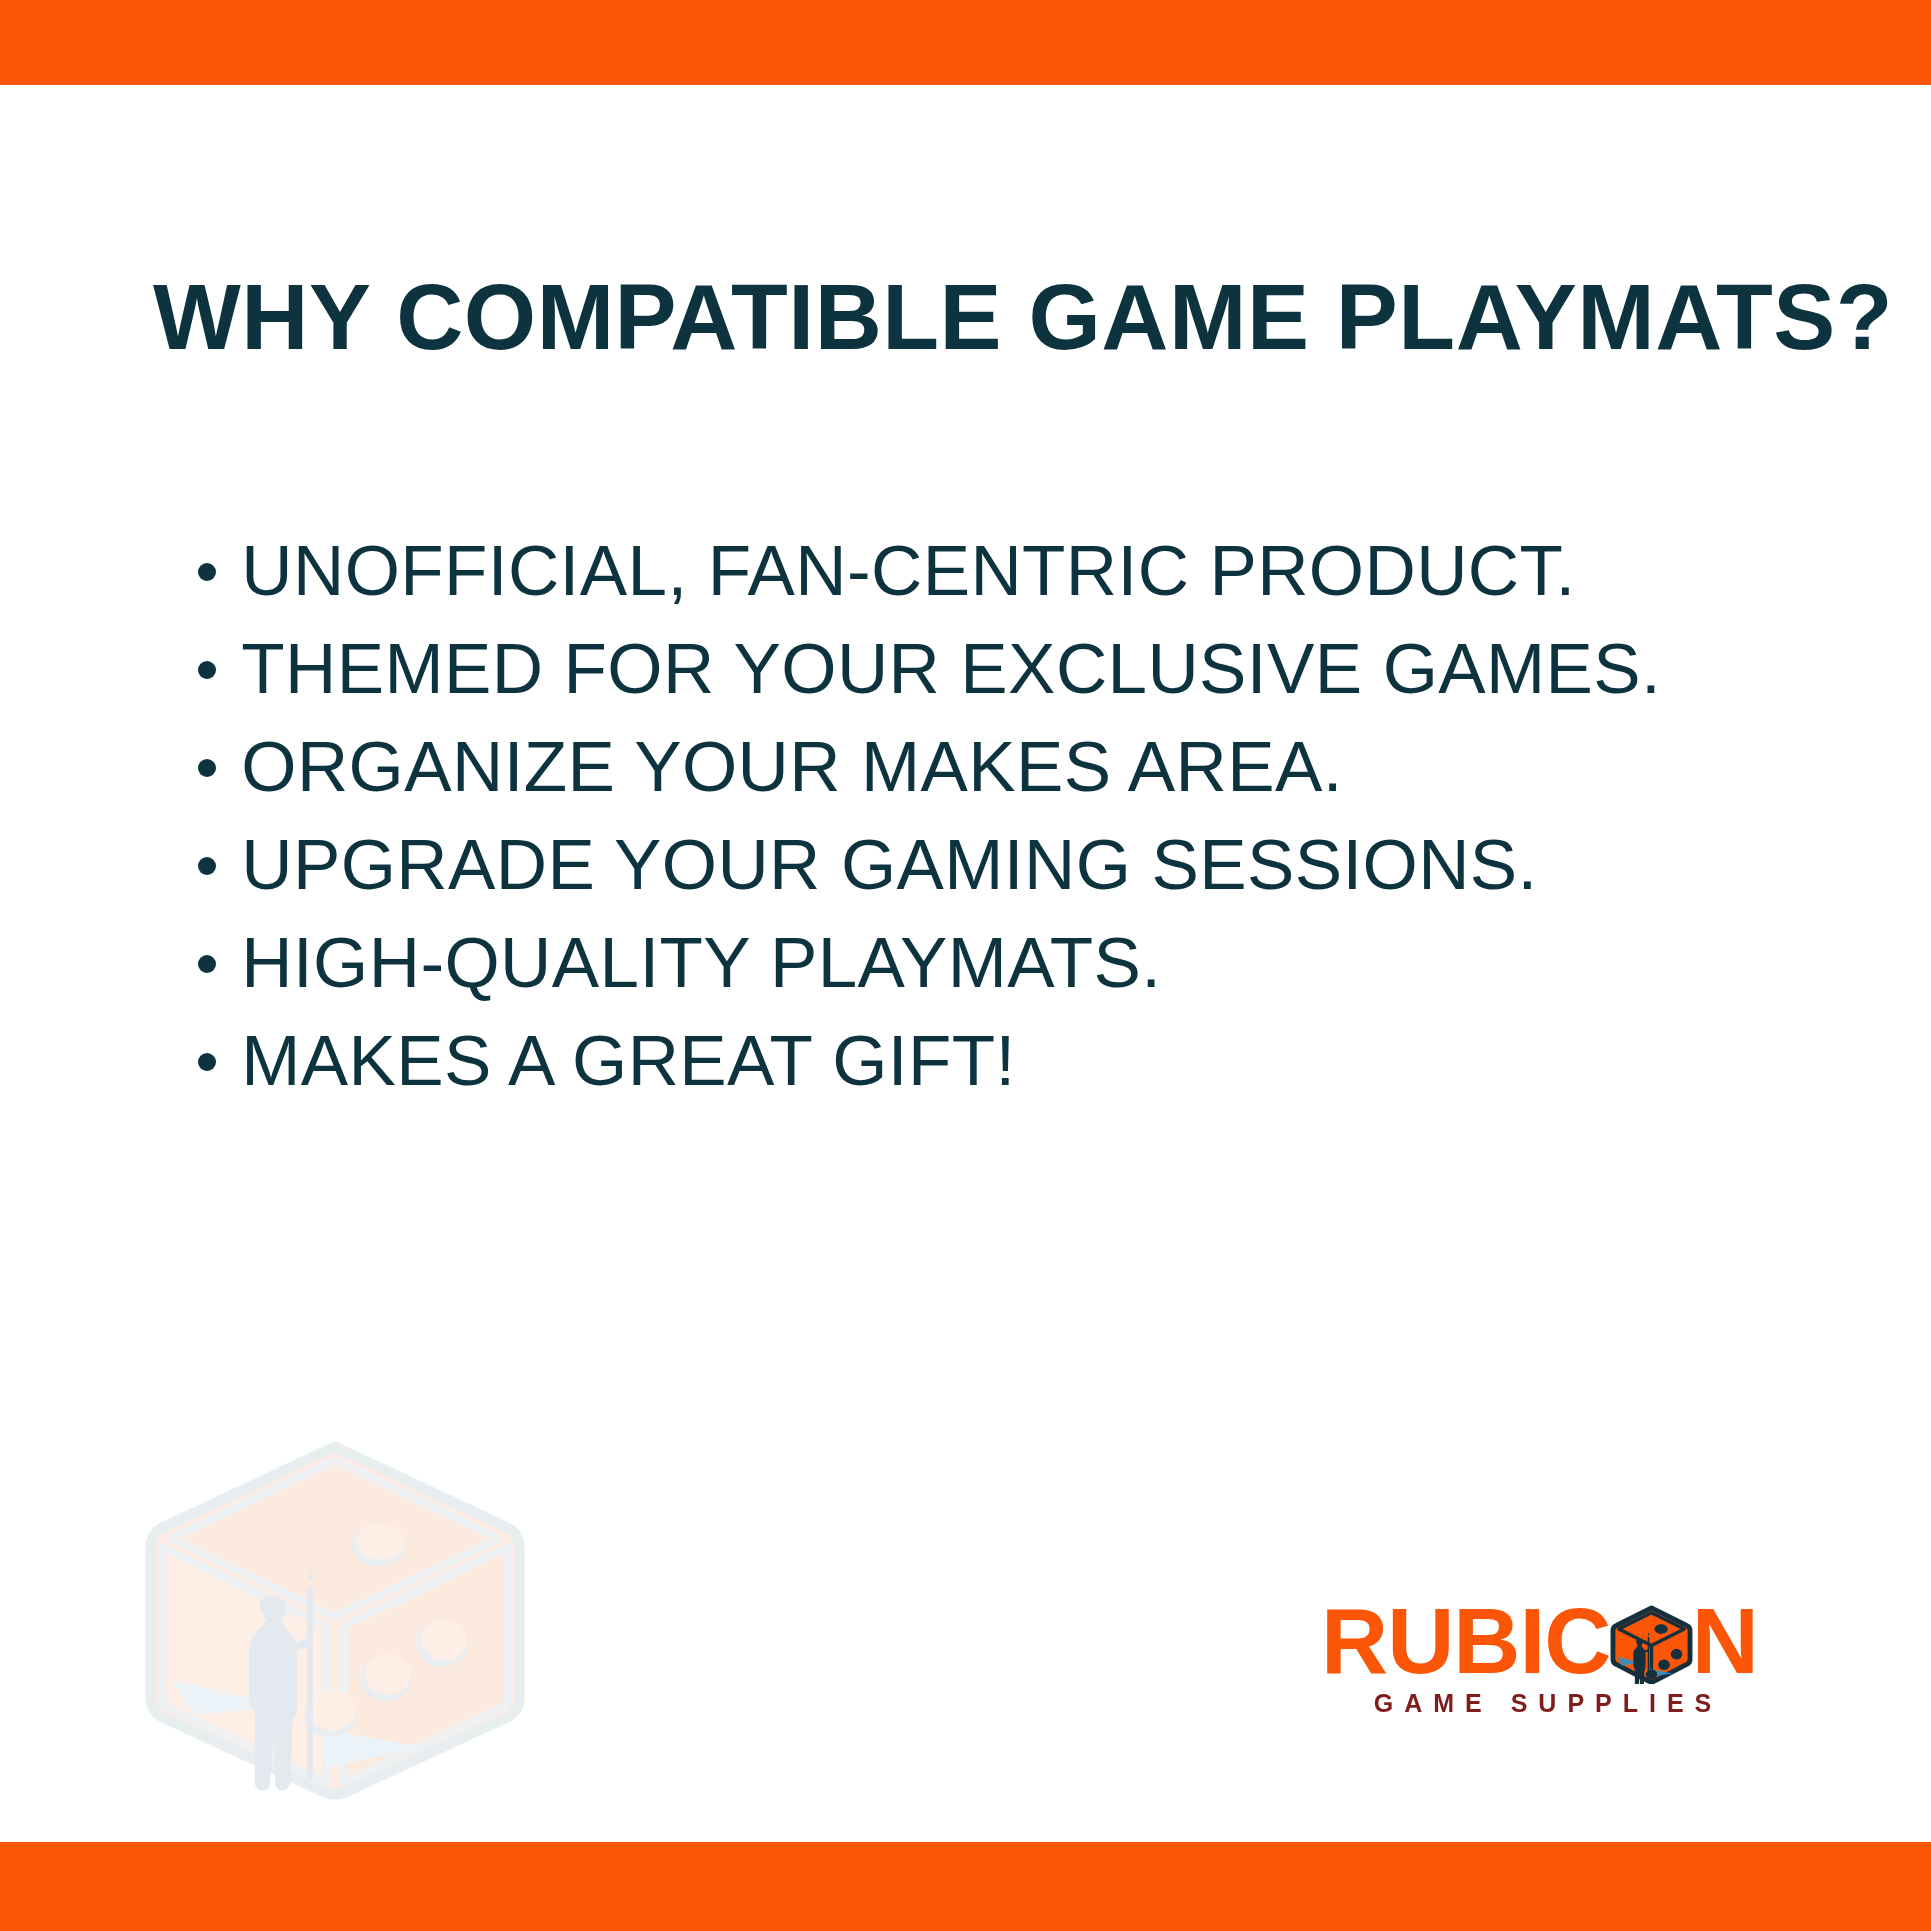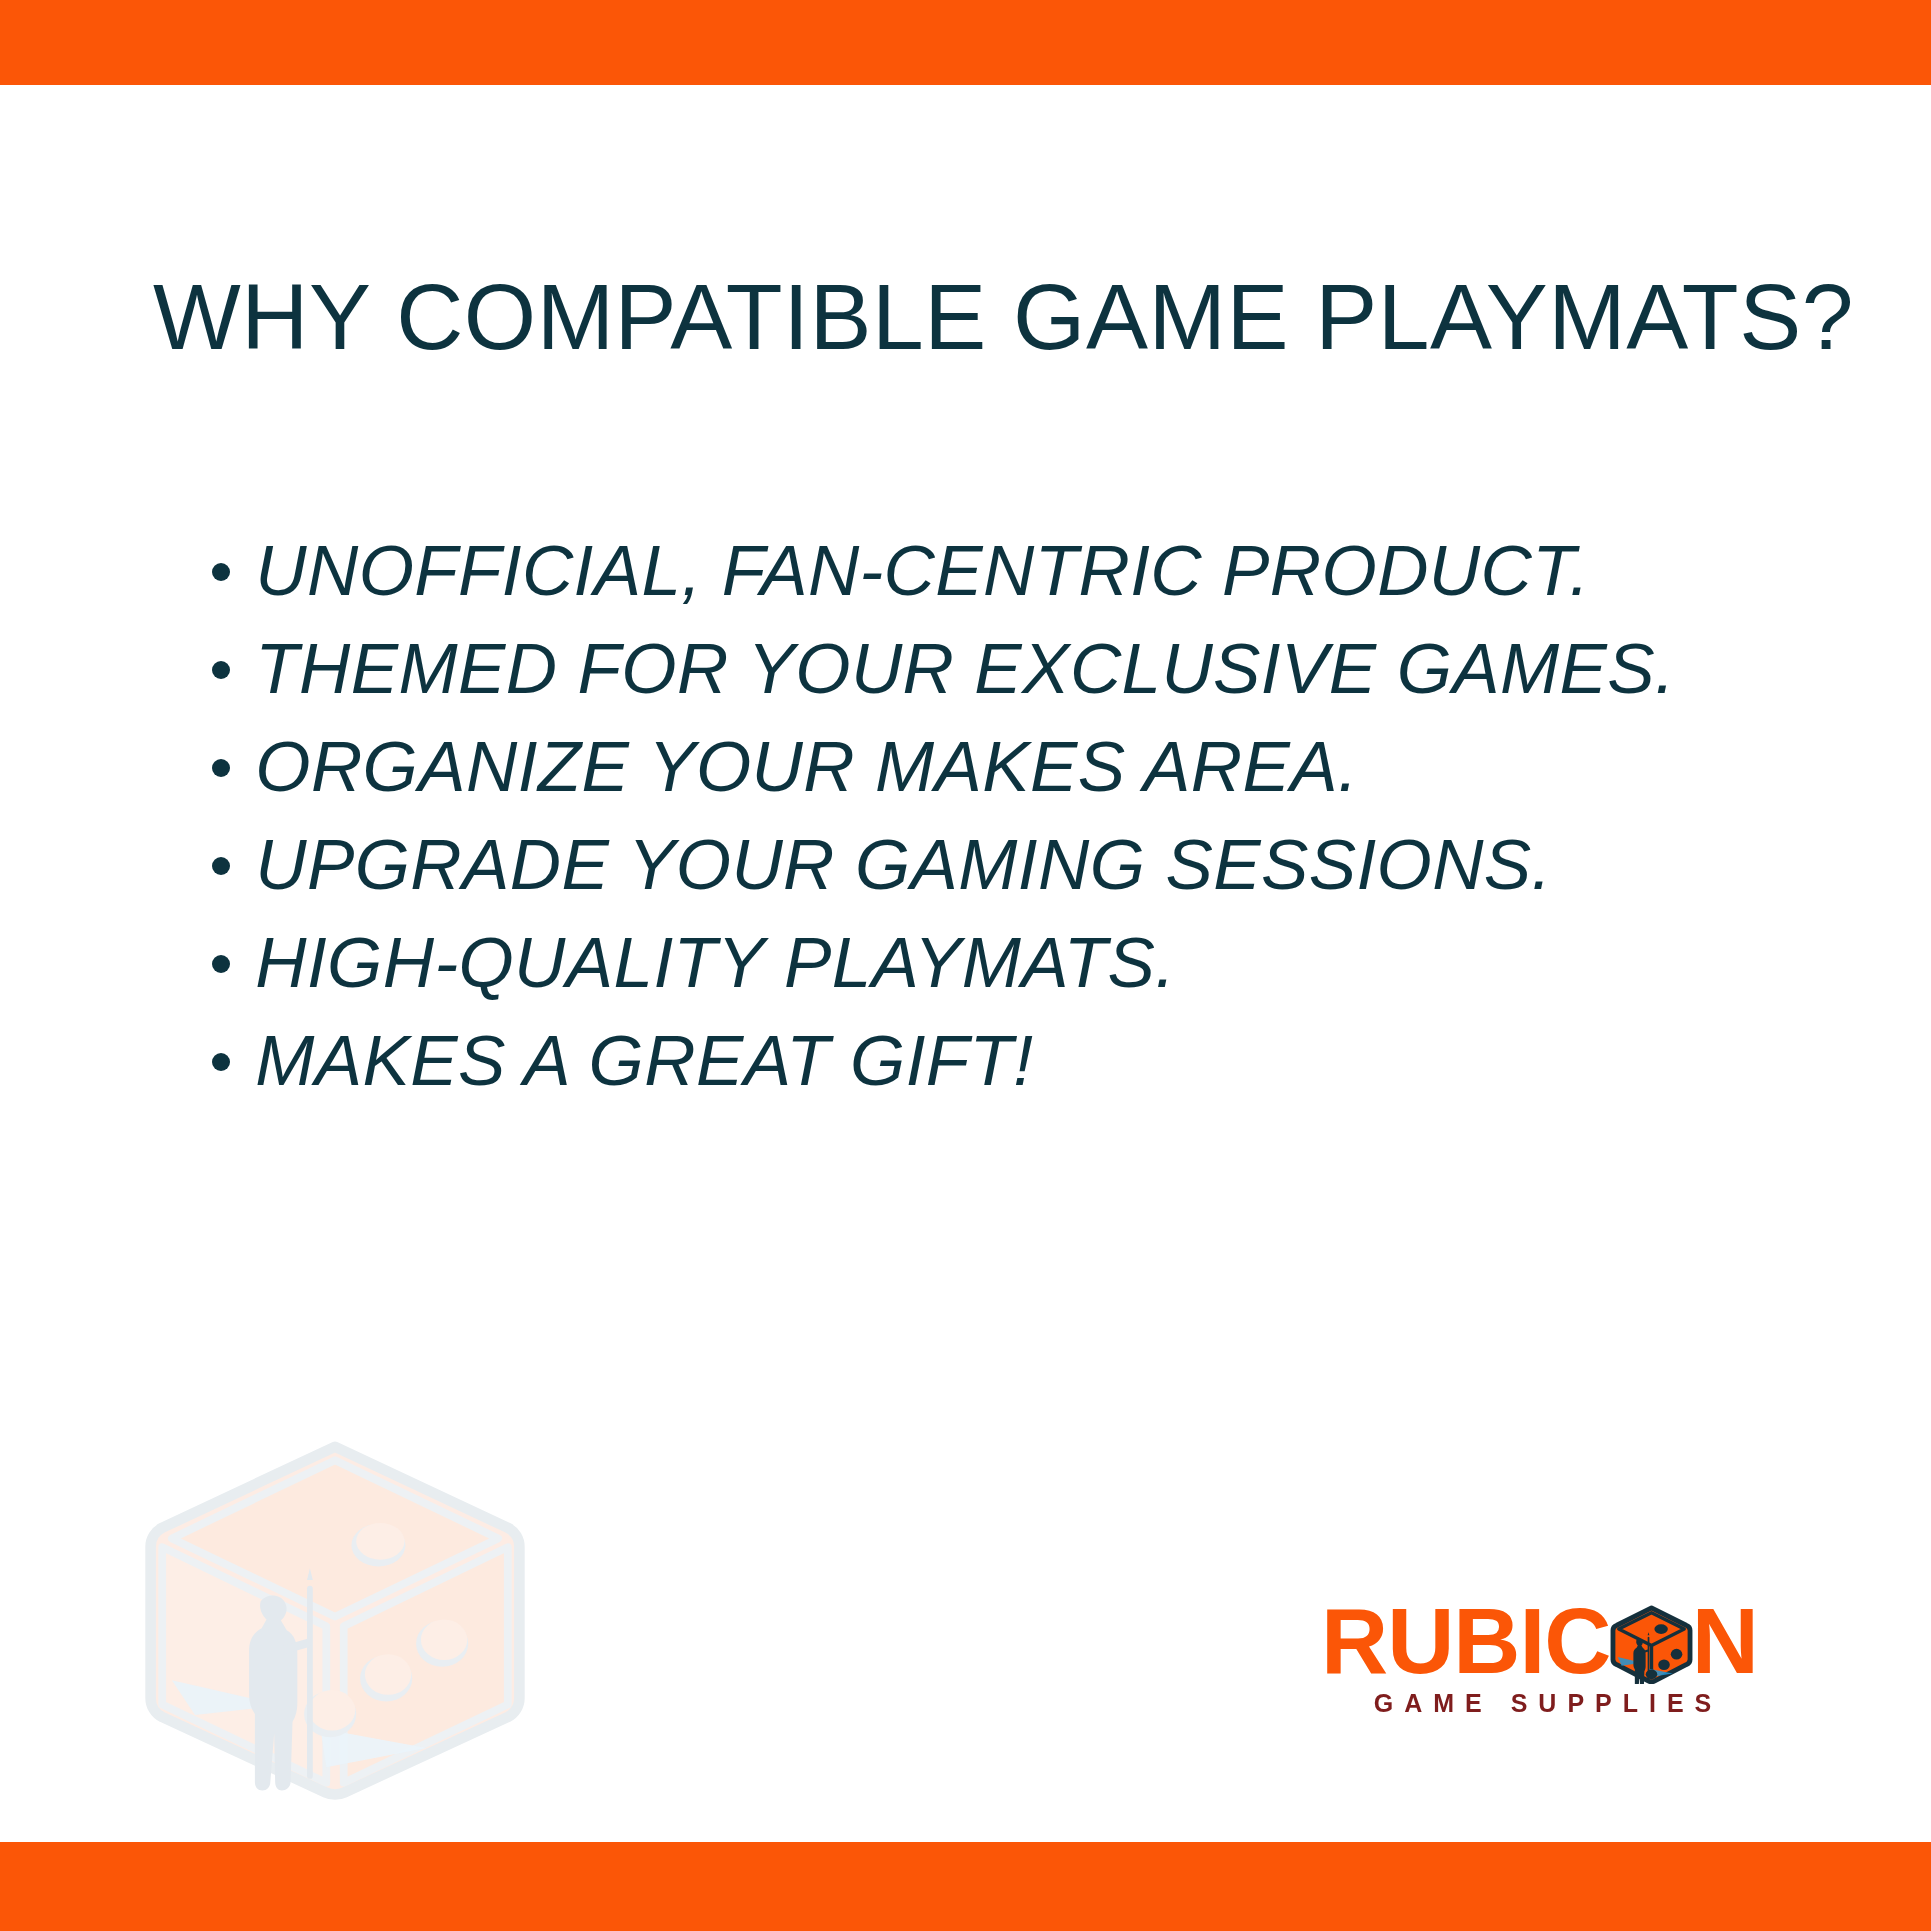--- a/index.html
+++ b/index.html
@@ -27,34 +27,33 @@
   .bar-top    { top: 0;     height: 85px; }
   .bar-bottom { top: 1842px; height: 89px; }
 
   
   .title {
     position: absolute;
     left: 153px;
     top: 271px;
     width: 1680px;
     font-size: 93px;
-    font-weight: 400;
+    font-weight: 700;
     letter-spacing: 0.5px;
     line-height: 1.0;
     color: #0d333f;
     white-space: nowrap;
   }
 
   
   .bullets {
     position: absolute;
-    left: 212px;
+    left: 198px;
     top: 526px;
     width: 1661px;
-    font-style: italic;
   }
   .bullet-row {
     display: flex;
     align-items: flex-start;
     height: 98px;
   }
   .bullet-dot {
     flex: 0 0 auto;
     width: 18.3px;
     height: 18.3px;

